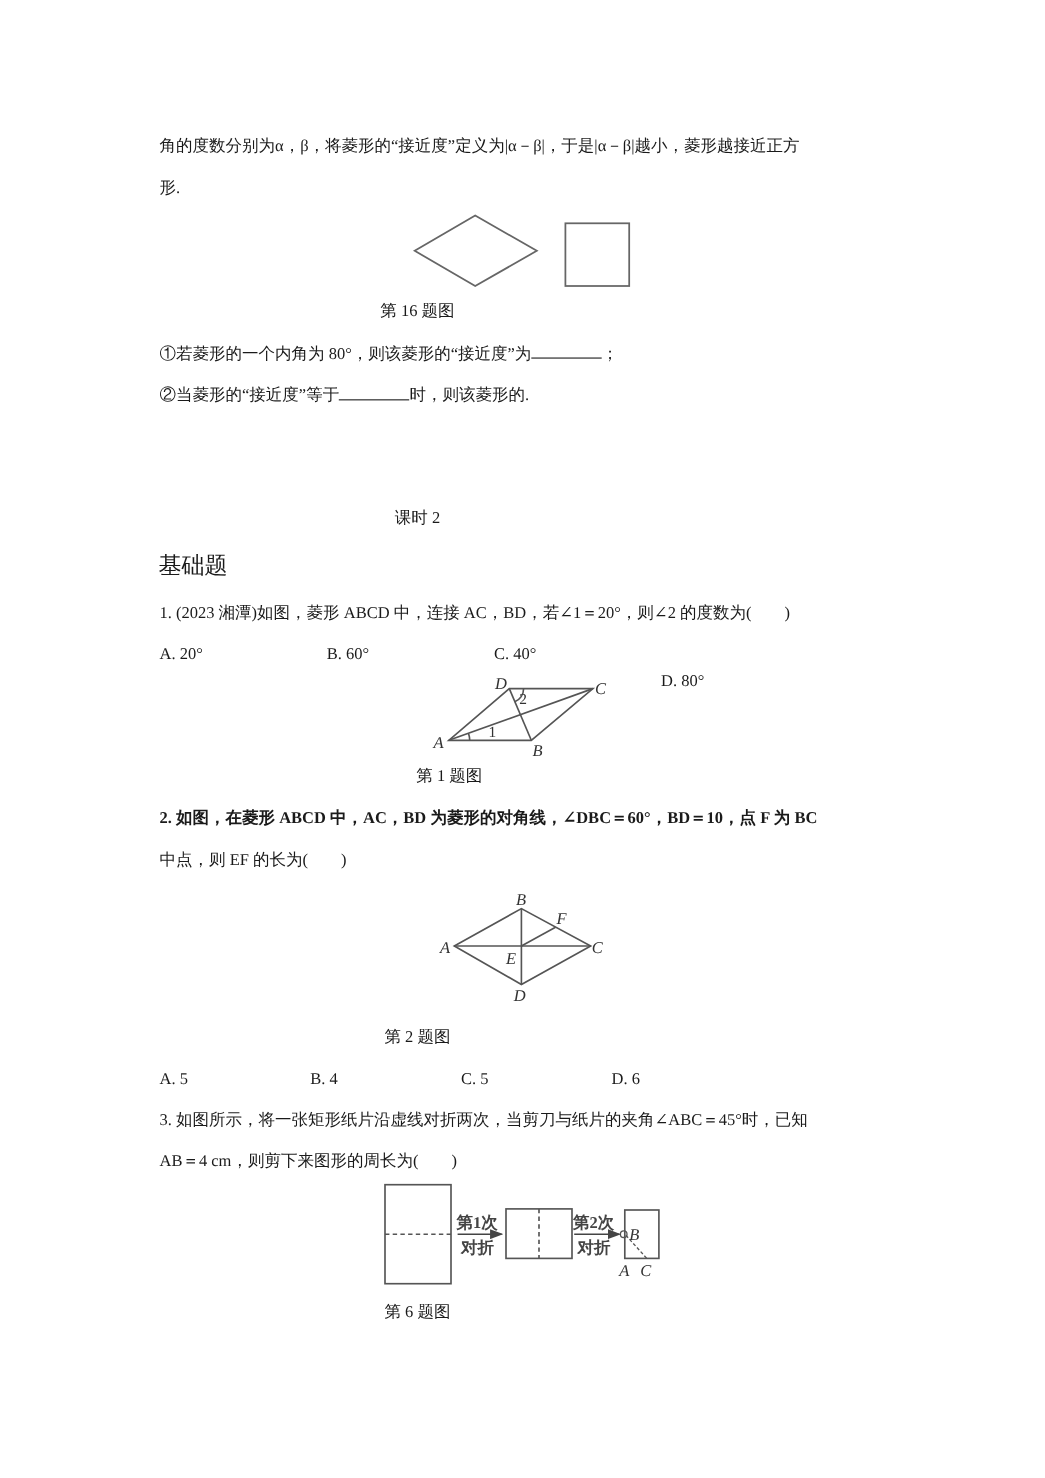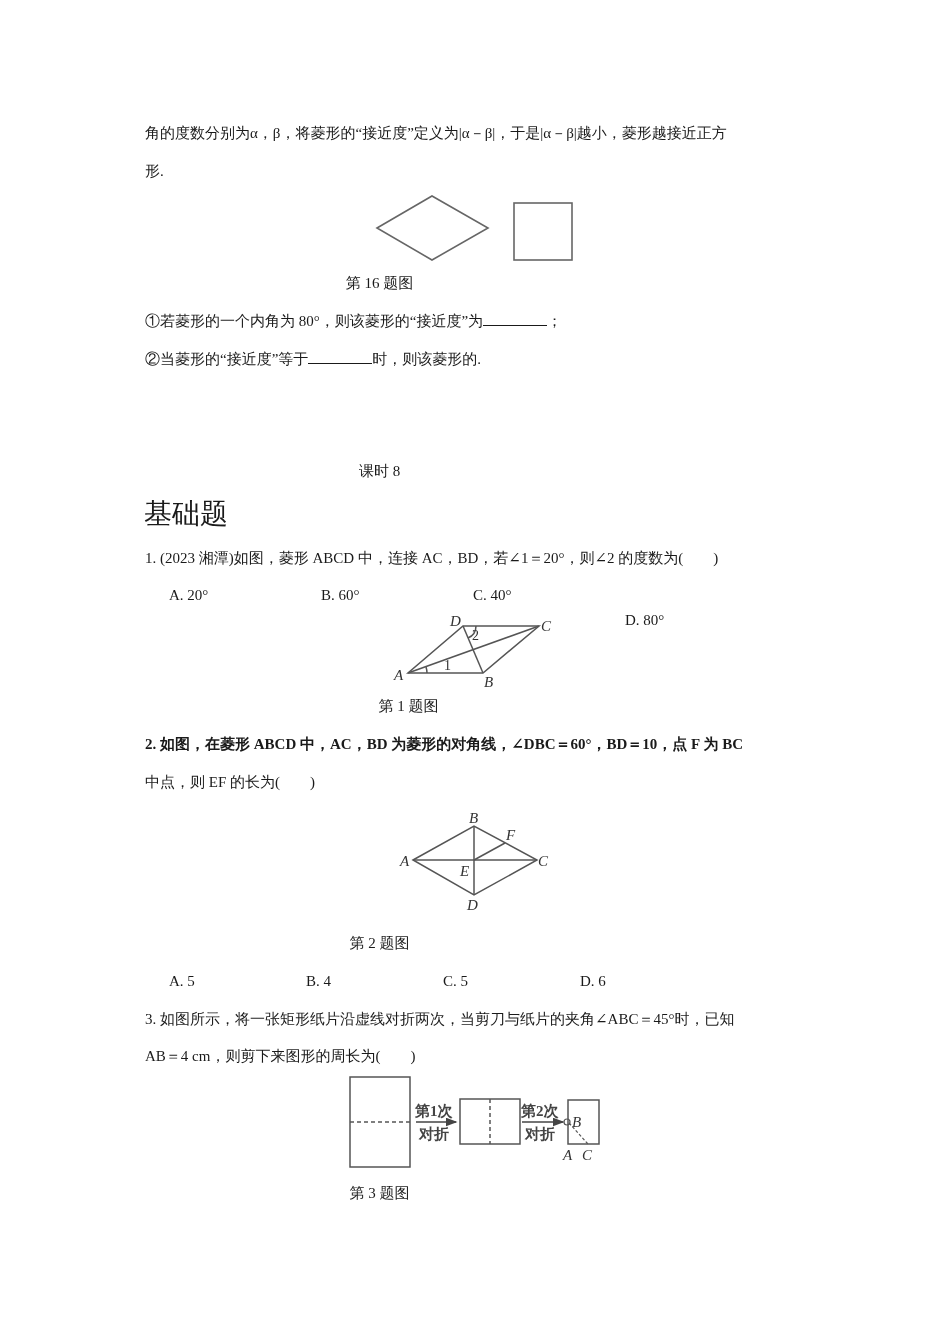--- a/index.html
+++ b/index.html
@@ -1,21 +1,21 @@
 <!DOCTYPE html>
 <html><head>
 <meta charset="utf-8">
 <style>
   html, body { margin: 0; padding: 0; background: #ffffff; }
   body { width: 950px; height: 1344px; position: relative; overflow: hidden;
          font-family: "Liberation Serif", "DejaVu Serif", serif; color: #1a1a1a; }
   .line { position: absolute; left: 145px; font-size: 15px; white-space: nowrap; line-height: 20px; }
   .center { position: absolute; left: 0; width: 759px; text-align: center; font-size: 15px; line-height: 20px; }
-  .heading { position: absolute; left: 144px; font-family: "DejaVu Sans", "Liberation Sans", sans-serif; font-size: 28px; line-height: 26px; }
-  .opt { position: absolute; font-size: 15px; line-height: 20px; white-space: nowrap; margin-left: 24px; }
+  .heading { position: absolute; left: 144px; font-family: "DejaVu Sans", "Liberation Sans", sans-serif; font-size: 21px; line-height: 26px; }
+  .opt { position: absolute; font-size: 15px; line-height: 20px; white-space: nowrap; }
   .blank { display: inline-block; border-bottom: 1px solid #1a1a1a; width: 64px; height: 14px; vertical-align: baseline; }
   svg.fig { position: absolute; left: 0; top: 0; overflow: visible; }
   svg text { font-family: "Liberation Serif", "DejaVu Serif", serif; font-style: italic; font-size: 15px; fill: #333; }
   svg text.up { font-style: normal; font-size: 14px; }
 </style>
 </head>
 <body>
 
 <div class="line" style="top:123px;">角的度数分别为α，β，将菱形的“接近度”定义为|α－β|，于是|α－β|越小，菱形越接近正方</div>
 <div class="line" style="top:161px;">形.</div>
@@ -26,21 +26,21 @@
 </svg>
 <div class="center" style="top:273px;">第 16 题图</div>
 
 <div class="line" style="top:311px;">
   <span>①若菱形的一个内角为 80°，则该菱形的“接近度”为</span><span class="blank"></span><span>；</span>
 </div>
 <div class="line" style="top:349px;">
   <span>②当菱形的“接近度”等于</span><span class="blank"></span><span>时，则该菱形的.</span>
 </div>
 
-<div class="center" style="top:461px;">课时 8</div>
+<div class="center" style="top:461px;">课时 2</div>
 <div class="heading" style="top:501px;">基础题</div>
 
 <div class="line" style="top:548px;">1. (2023 湘潭)如图，菱形 ABCD 中，连接 AC，BD，若∠1＝20°，则∠2 的度数为(　　)</div>
 <div class="opt" style="top:585px; left:145px;">A. 20°</div>
 <div class="opt" style="top:585px; left:297px;">B. 60°</div>
 <div class="opt" style="top:585px; left:449px;">C. 40°</div>
 <div class="opt" style="top:610px; left:601px;font-family:Liberation Serif, serif;">D. 80°</div>
 
 <svg class="fig" width="950" height="1344">
   <g stroke="#555" stroke-width="1.5" fill="none">
@@ -104,13 +104,13 @@
   <line x1="416" y1="1122" x2="456" y2="1122" stroke="#444" stroke-width="1.5" marker-end="url(#arrowhead)"></line>
   <line x1="522" y1="1122" x2="563" y2="1122" stroke="#444" stroke-width="1.5" marker-end="url(#arrowhead)"></line>
   <text class="up" x="415" y="1116" style="font-size:15px;font-weight:bold;fill:#444;">第1次</text>
   <text class="up" x="419" y="1139" style="font-size:15px;font-weight:bold;fill:#444;">对折</text>
   <text class="up" x="521" y="1116" style="font-size:15px;font-weight:bold;fill:#444;">第2次</text>
   <text class="up" x="525" y="1139" style="font-size:15px;font-weight:bold;fill:#444;">对折</text>
   <text x="572" y="1127">B</text>
   <text x="563" y="1160">A</text>
   <text x="582" y="1160">C</text>
 </svg>
-<div class="center" style="top:1183px;">第 3 题图</div>
+<div class="center" style="top:1183px;">第 6 题图</div>
 
 </body></html>

